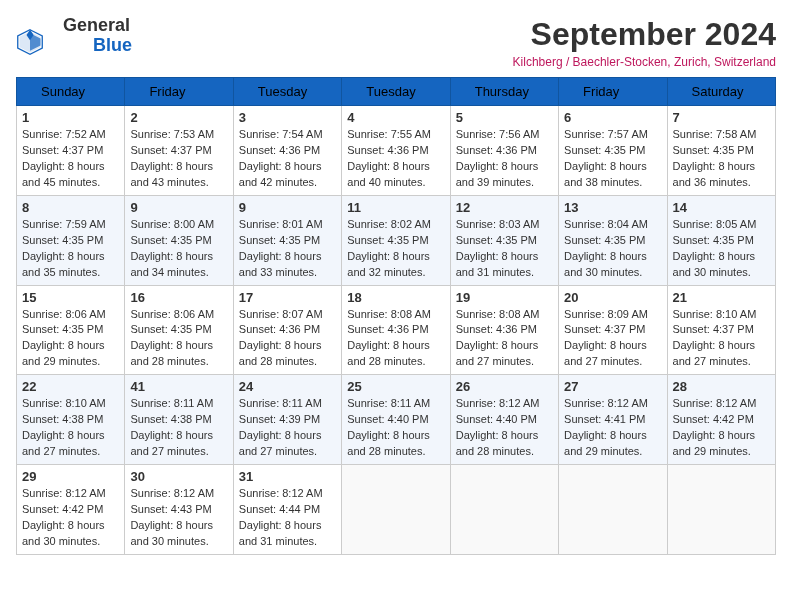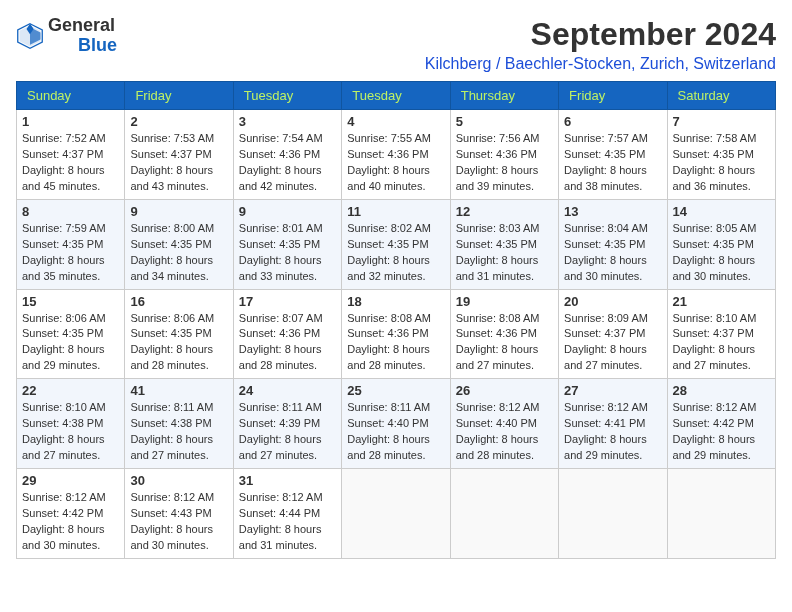--- a/index.html
+++ b/index.html
@@ -11,22 +11,22 @@
       padding: 16px;
     }
     .header {
       display: flex;
       justify-content: space-between;
       align-items: flex-start;
       margin-bottom: 4px;
     }
     .logo {
       display: flex;
-      align-items: center;
-      gap: 4px;
+      align-items: flex-end;
+      gap: 19px;
     }
     .logo-text {
       font-size: 18px;
       font-weight: bold;
       line-height: 1.1;
     }
     .logo-general { color: #333; }
     .logo-blue { color: #1565c0; margin-left: 30px; }
     .logo-icon {
       width: 28px;
@@ -34,35 +34,35 @@
     }
     .title-block {
       text-align: right;
     }
     .month-title {
       font-size: 32px;
       font-weight: bold;
       color: #333;
     }
     .location {
-      font-size: 16px;
-      color: #1d4ed8;
+      font-size: 12px;
+      color: #be185d;
       margin-top: 2px;
     }
     .calendar {
       width: 100%;
       border-collapse: collapse;
       margin-top: 8px;
       font-size: 11px;
     }
     .calendar th {
       background: #1565c0;
-      color: #bef264;
+      color: #000000;
       text-align: left;
-      padding: 6px 10px;
+      padding: 6px 24px;
       font-size: 13px;
       font-weight: normal;
       border: 1px solid #1055a0;
     }
     .calendar td {
       border: 1px solid #ccc;
       vertical-align: top;
       padding: 4px 5px;
       width: calc(100%/7);
       min-height: 70px;

